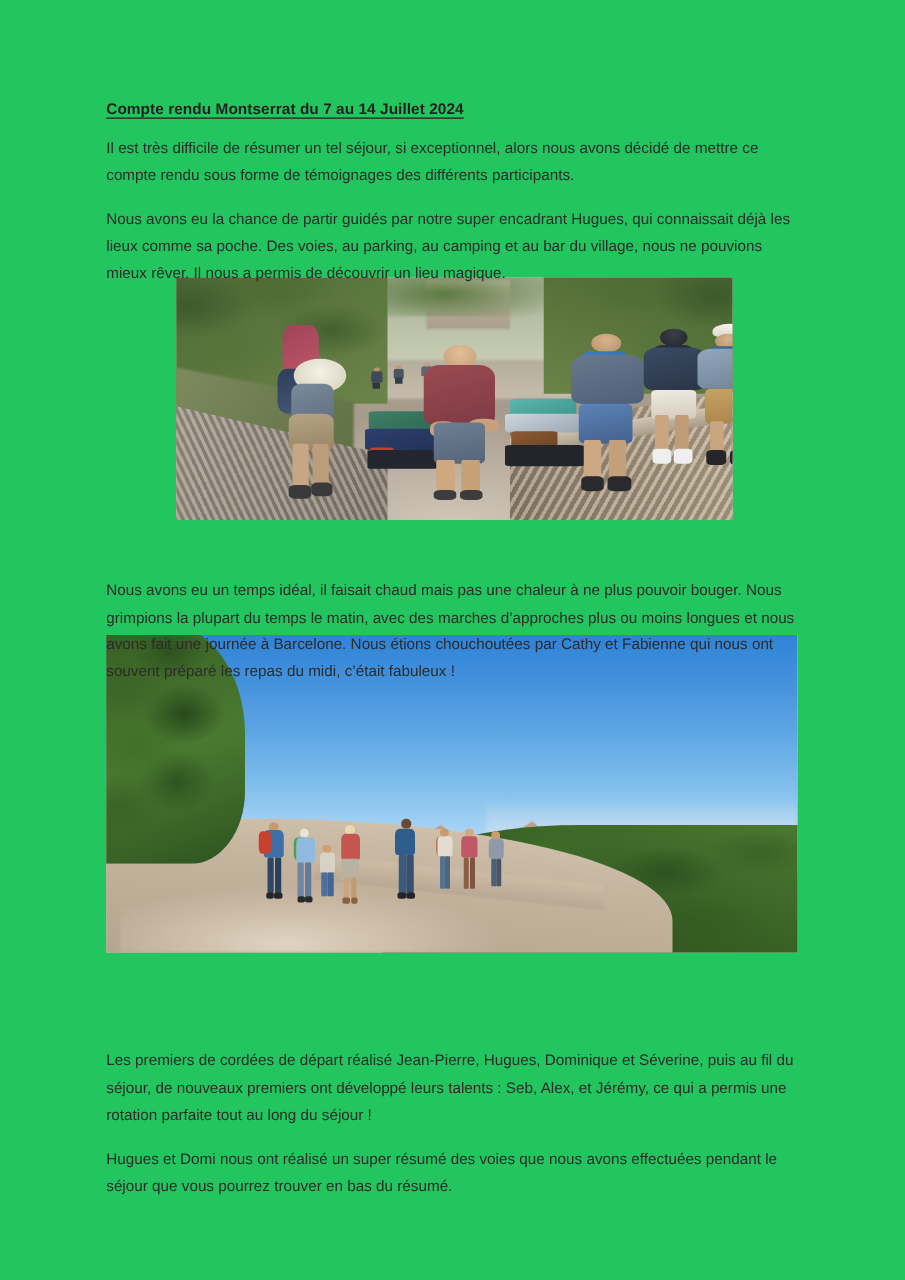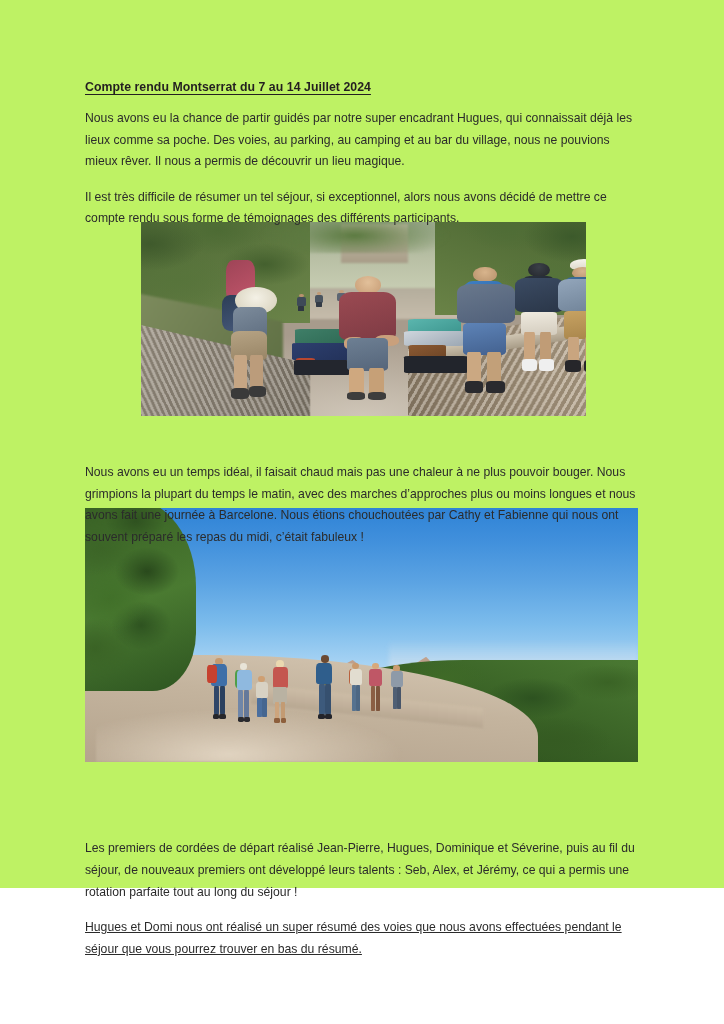--- a/index.html
+++ b/index.html
@@ -12,22 +12,22 @@
     height: 1024px;
     position: relative;
     overflow: hidden;
     font-family: "Liberation Sans", sans-serif;
     color: #231f20;
   }
   .page {
     position: absolute;
     left: 0; top: 0;
     width: 724px;
-    height: 888px;
-    background: #bef264;
+    height: 1024px;
+    background: #22c55e;
   }
   .doc-body {
     position: absolute;
     left: 85px;
     top: 78px;
     width: 554px;
   }
   .doc-title {
     font-size: 12.3px;
     font-weight: bold;
@@ -39,21 +39,21 @@
     color: #231f20;
   }
   p.para {
     font-size: 12.2px;
     line-height: 21.6px;
     margin: 0 0 14px 0;
     text-align: left;
     color: #2b2b2b;
     letter-spacing: 0.01px;
   }
-  p.para.tight { margin-bottom: 0; text-decoration: underline; }
+  p.para.tight { margin-bottom: 0; }
 
   
   .photo {
     position: absolute;
     overflow: hidden;
     background: #cfd8c9;
   }
   #photo-trail-village {
     left: 141px;
     top: 222px;
@@ -438,23 +438,23 @@
       <div class="head" style="left:28%;top:0;width:42%;height:13%;background:#cb9c70;"></div>
       <div class="torso" style="left:12%;top:12%;width:76%;height:32%;background:#8e9aa8;"></div>
       <div class="legs" style="left:24%;top:44%;width:24%;height:46%;background:#4f5f74;"></div>
       <div class="legs" style="left:52%;top:44%;width:24%;height:46%;background:#475569;"></div>
     </div>
   </div>
 
   <div class="doc-body">
     <h1 class="doc-title">Compte rendu Montserrat du 7 au 14 Juillet 2024</h1>
 
+    <p class="para">Il est très difficile de résumer un tel séjour, si exceptionnel, alors nous avons décidé de mettre ce compte rendu sous forme de témoignages des différents participants.</p>
+
     <p class="para">Nous avons eu la chance de partir guidés par notre super encadrant Hugues, qui connaissait déjà les lieux comme sa poche. Des voies, au parking, au camping et au bar du village, nous ne pouvions mieux rêver. Il nous a permis de découvrir un lieu magique.</p>
-
-    <p class="para">Il est très difficile de résumer un tel séjour, si exceptionnel, alors nous avons décidé de mettre ce compte rendu sous forme de témoignages des différents participants.</p>
 
     <div style="height:218px;"></div>
 
     <p class="para">Nous avons eu un temps idéal, il faisait chaud mais pas une chaleur à ne plus pouvoir bouger. Nous grimpions la plupart du temps le matin, avec des marches d’approches plus ou moins longues et nous avons fait une journée à Barcelone. Nous étions chouchoutées par Cathy et Fabienne qui nous ont souvent préparé les repas du midi, c’était fabuleux !</p>
 
     <div style="height:276px;"></div>
 
     <p class="para">Les premiers de cordées de départ réalisé Jean-Pierre, Hugues, Dominique et Séverine, puis au fil du séjour, de nouveaux premiers ont développé leurs talents : Seb, Alex, et Jérémy, ce qui a permis une rotation parfaite tout au long du séjour !</p>
 
     <p class="para tight">Hugues et Domi nous ont réalisé un super résumé des voies que nous avons effectuées pendant le séjour que vous pourrez trouver en bas du résumé.</p>

